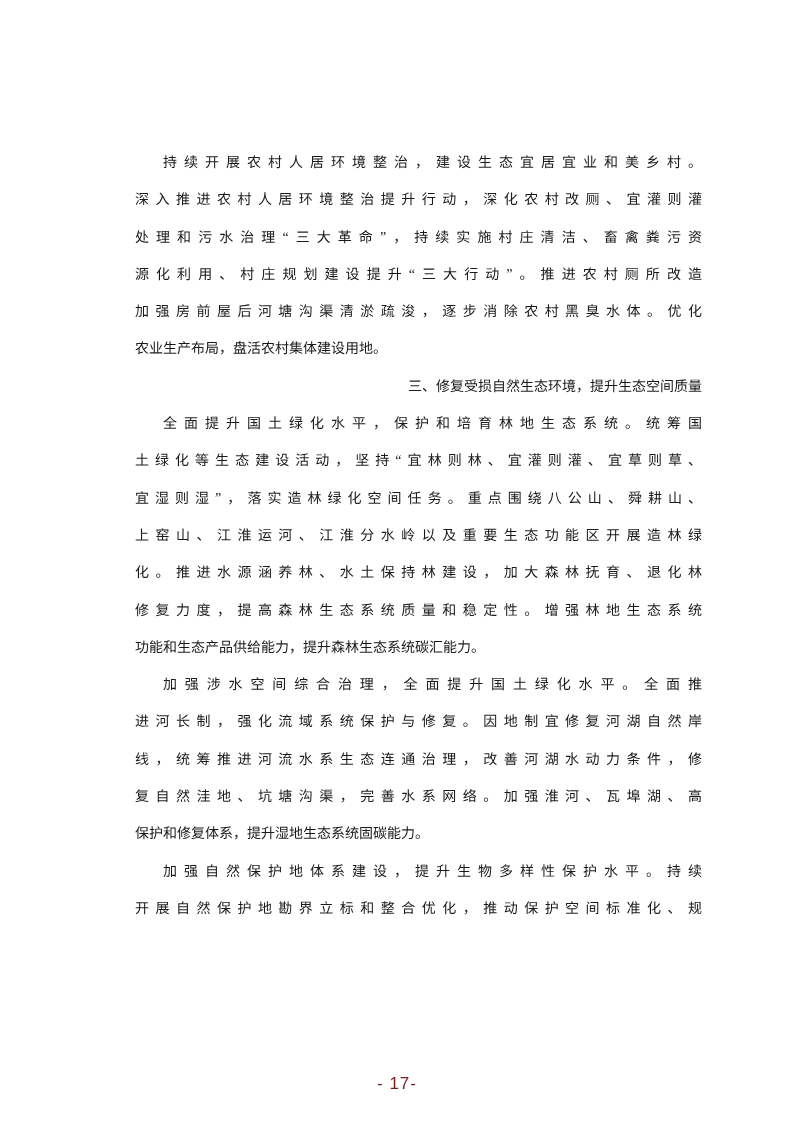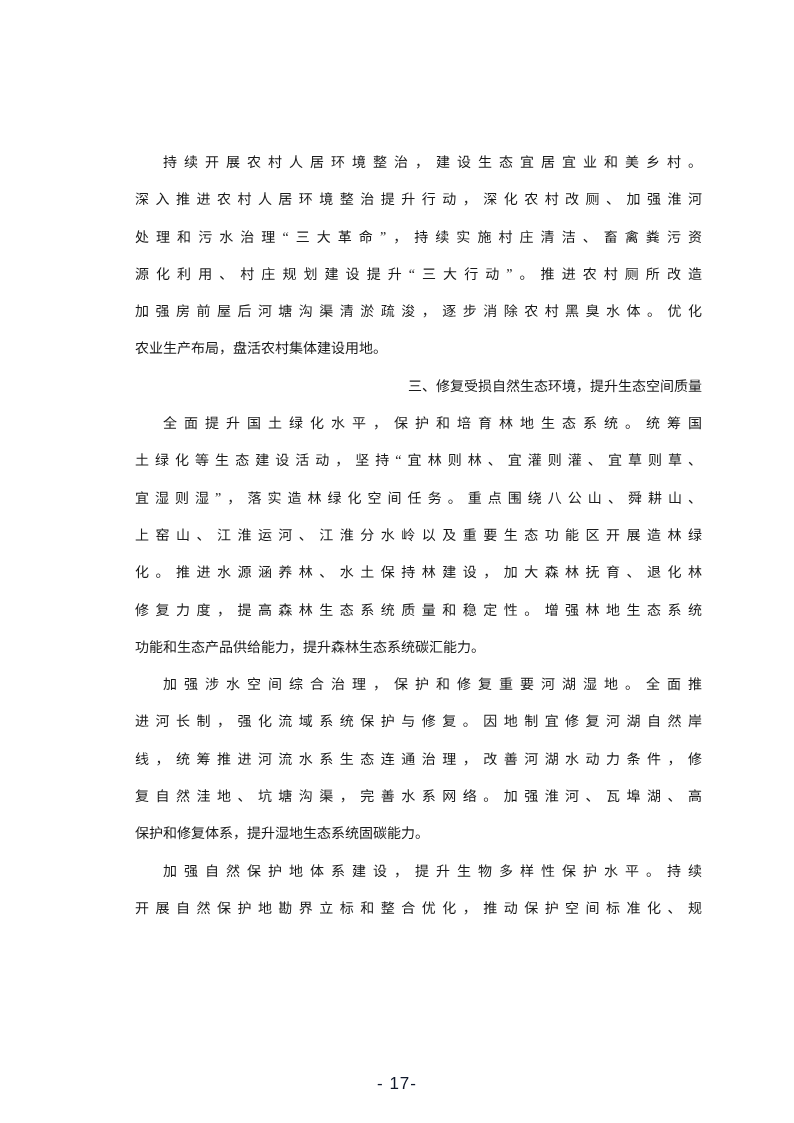--- a/index.html
+++ b/index.html
@@ -54,51 +54,51 @@
   .footer {
     position: absolute;
     left: 0;
     right: 0;
     top: 1074px;
     text-align: center;
   }
   .pagenum {
     font-family: "Liberation Sans", sans-serif;
     font-size: 17px;
-    color: #0f172a;
+    color: #7f1d1d;
     letter-spacing: 1px;
   }
 </style>
 </head>
 <body>
 
 <div class="page">
   <div class="content" id="doc-body">
       <div class="paragraph">
         <div class="line fill indent">持续开展农村人居环境整治，建设生态宜居宜业和美乡村。</div>
-        <div class="line fill">深入推进农村人居环境整治提升行动，深化农村改厕、加强淮河</div>
+        <div class="line fill">深入推进农村人居环境整治提升行动，深化农村改厕、宜灌则灌</div>
         <div class="line fill">处理和污水治理“三大革命”，持续实施村庄清洁、畜禽粪污资</div>
         <div class="line fill">源化利用、村庄规划建设提升“三大行动”。推进农村厕所改造</div>
         <div class="line fill">加强房前屋后河塘沟渠清淤疏浚，逐步消除农村黑臭水体。优化</div>
         <div class="line">农业生产布局，盘活农村集体建设用地。</div>
       </div>
       <div class="paragraph heading">
         <div class="line indent">三、修复受损自然生态环境，提升生态空间质量</div>
       </div>
       <div class="paragraph">
         <div class="line fill indent">全面提升国土绿化水平，保护和培育林地生态系统。统筹国</div>
         <div class="line fill">土绿化等生态建设活动，坚持“宜林则林、宜灌则灌、宜草则草、</div>
         <div class="line fill">宜湿则湿”，落实造林绿化空间任务。重点围绕八公山、舜耕山、</div>
         <div class="line fill">上窑山、江淮运河、江淮分水岭以及重要生态功能区开展造林绿</div>
         <div class="line fill">化。推进水源涵养林、水土保持林建设，加大森林抚育、退化林</div>
         <div class="line fill">修复力度，提高森林生态系统质量和稳定性。增强林地生态系统</div>
         <div class="line">功能和生态产品供给能力，提升森林生态系统碳汇能力。</div>
       </div>
       <div class="paragraph">
-        <div class="line fill indent">加强涉水空间综合治理，保护和修复重要河湖湿地。全面推</div>
+        <div class="line fill indent">加强涉水空间综合治理，全面提升国土绿化水平。全面推</div>
         <div class="line fill">进河长制，强化流域系统保护与修复。因地制宜修复河湖自然岸</div>
         <div class="line fill">线，统筹推进河流水系生态连通治理，改善河湖水动力条件，修</div>
         <div class="line fill">复自然洼地、坑塘沟渠，完善水系网络。加强淮河、瓦埠湖、高</div>
         <div class="line">保护和修复体系，提升湿地生态系统固碳能力。</div>
       </div>
       <div class="paragraph">
         <div class="line fill indent">加强自然保护地体系建设，提升生物多样性保护水平。持续</div>
         <div class="line fill">开展自然保护地勘界立标和整合优化，推动保护空间标准化、规</div>
       </div>
     </div>

